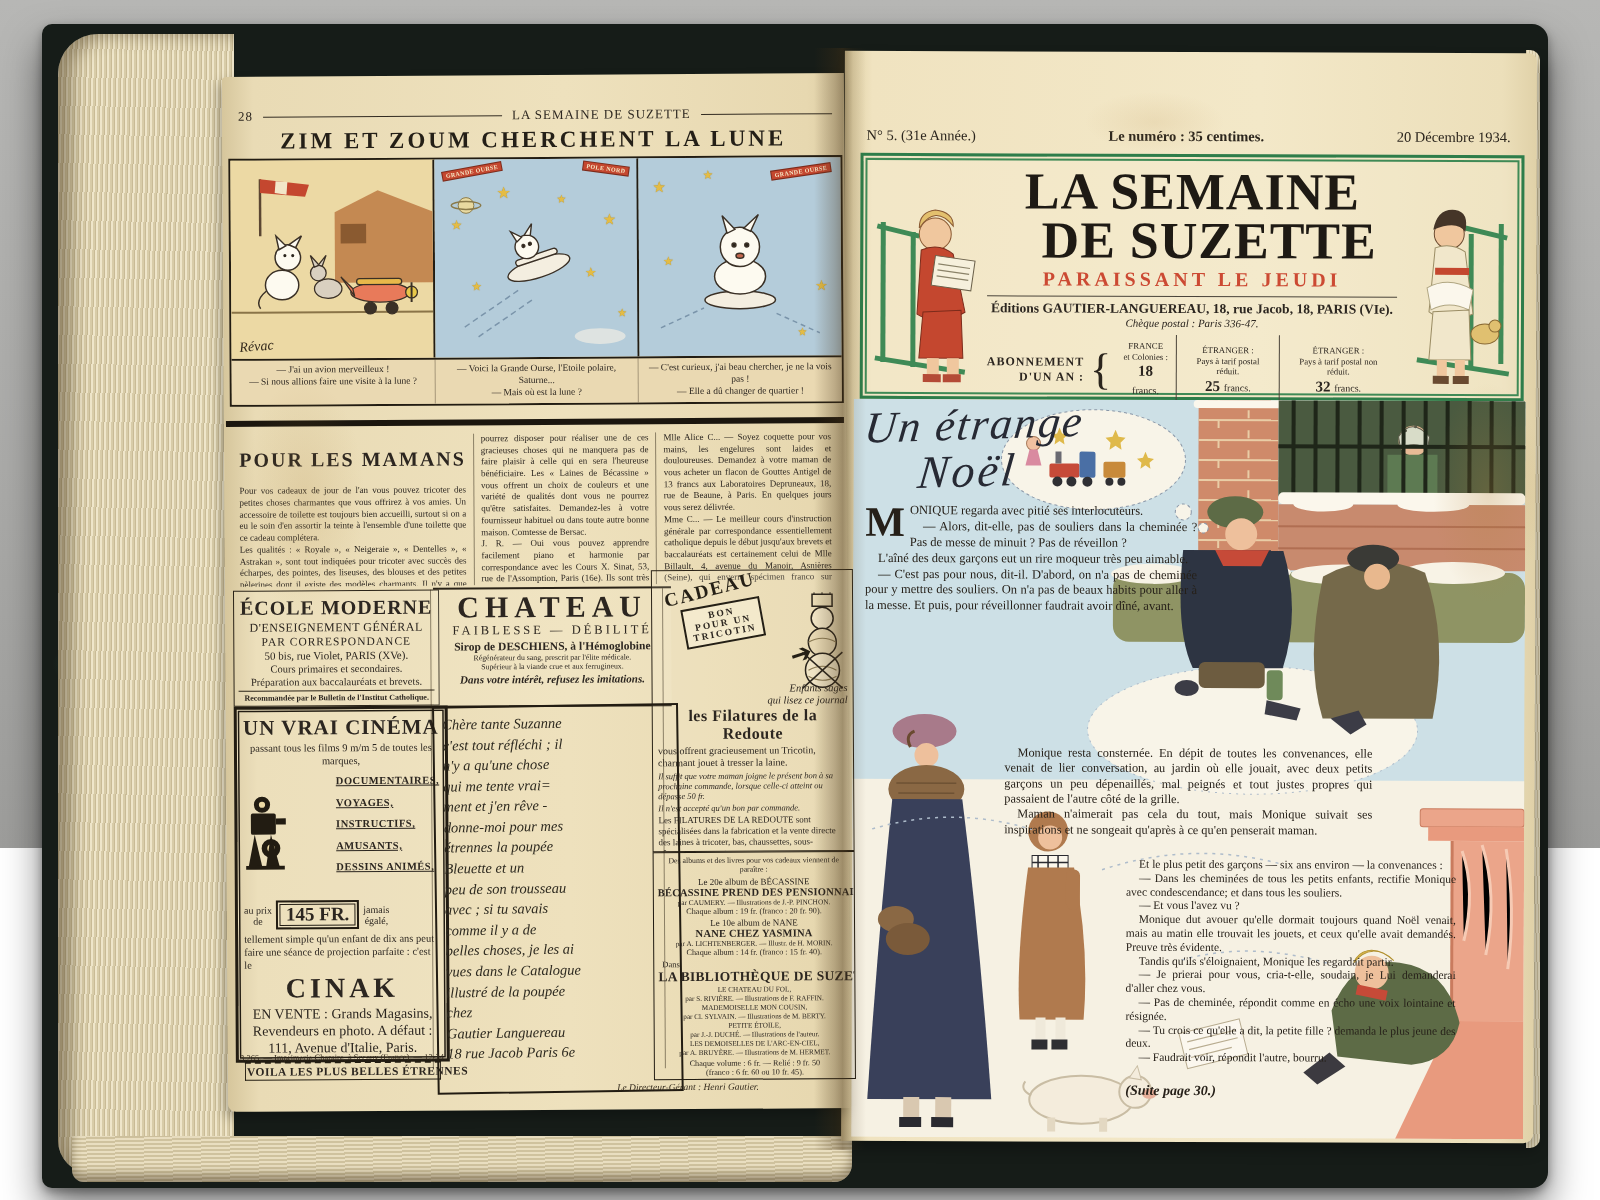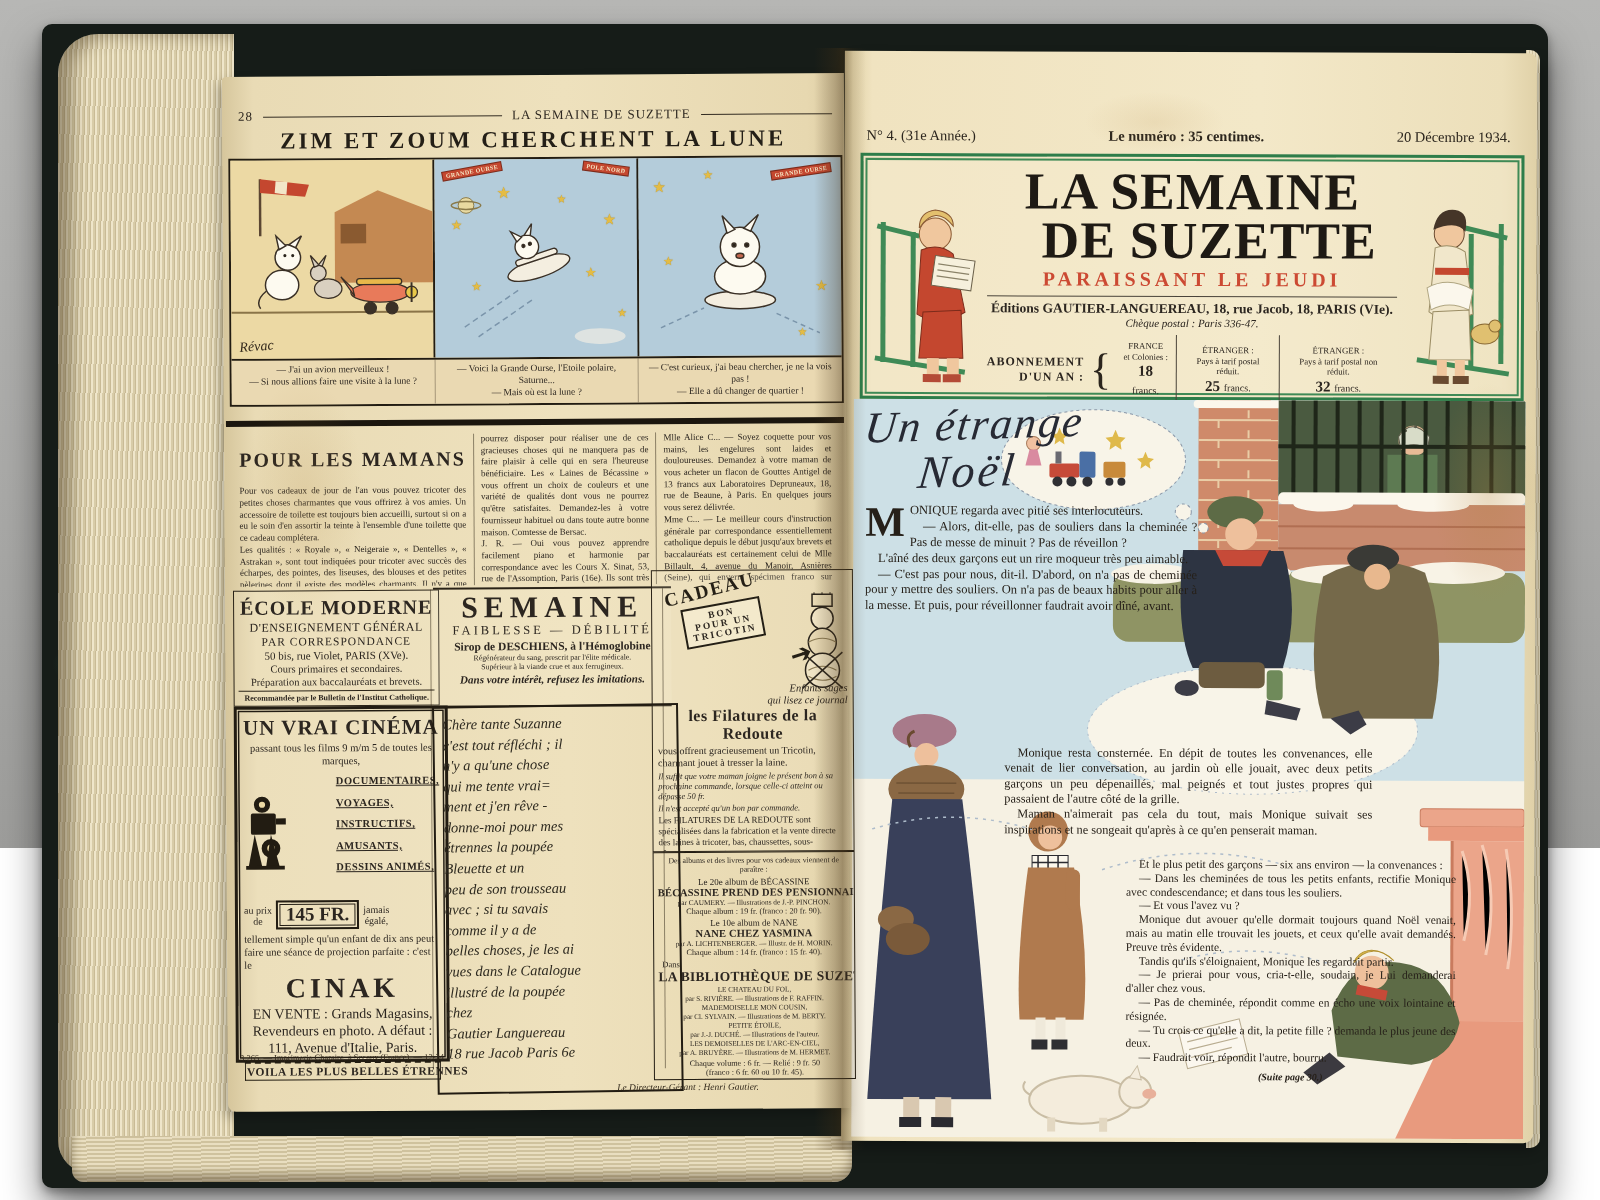--- a/index.html
+++ b/index.html
@@ -139,21 +139,21 @@
   .story-title{position:absolute;left:12px;top:0px;z-index:5;color:#272a34;transform:rotate(-2deg);}
   .story-title .t1{font-style:italic;font-size:44px;letter-spacing:2px;transform:skewX(-8deg);display:block;}
   .story-title .t2{font-style:italic;font-size:46px;letter-spacing:3px;transform:skewX(-8deg);display:block;margin:-6px 0 0 52px;}
   .st{position:absolute;z-index:5;text-align:justify;color:#262019;}
   .st p{margin:0;text-indent:13px;}
   .st p.nofirst{text-indent:0;}
   .st-first{left:12px;top:104px;width:332px;font-size:12.5px;line-height:1.27;}
   .dropcap{float:left;font-size:42px;line-height:.8;font-weight:bold;margin:3px 5px 0 0;}
   .st-mid{left:152px;top:346px;width:368px;font-size:12.3px;line-height:1.25;}
   .st-bottom{left:274px;top:458px;width:330px;font-size:11.5px;line-height:1.2;}
-  .suite{text-align:center;font-style:italic;font-weight:bold;margin-top:6px;font-size:10px;}
+  .suite{text-align:left;font-style:italic;font-weight:bold;margin-top:18px;font-size:14px;}
   .prel{white-space:pre-line;}
 </style>
 </head>
 <body>
 
 <div class="stage">
   <div class="book">
     <div class="cover"></div>
     <div class="edges-left"></div>
     <div class="edges-bottom"></div>
@@ -291,21 +291,21 @@
         <div class="t">ÉCOLE MODERNE</div>
         <div class="s1">D'ENSEIGNEMENT GÉNÉRAL</div>
         <div class="s2">PAR CORRESPONDANCE</div>
         <div class="s3">50 bis, rue Violet, PARIS (XVe).</div>
         <div class="s4">Cours primaires et secondaires.</div>
         <div class="s4">Préparation aux baccalauréats et brevets.</div>
         <div class="s5">Recommandée par le Bulletin de l'Institut Catholique.</div>
       </div>
 
       <div class="adbox anemie">
-        <div class="t">SEMAINE</div>
+        <div class="t">CHATEAU</div>
         <div class="s">FAIBLESSE — DÉBILITÉ</div>
         <div class="l1">Sirop de DESCHIENS, à l'Hémoglobine</div>
         <div class="l2">Régénérateur du sang, prescrit par l'élite médicale.
 Supérieur à la viande crue et aux ferrugineux.</div>
         <div class="l3">Dans votre intérêt, refusez les imitations.</div>
       </div>
 
       <div class="adbox redoute">
         <span class="cadeau">CADEAU</span>
         <div class="bonbox prel">BON
@@ -411,21 +411,21 @@
         <div class="bk-pub">Édit. GAUTIER-LANGUEREAU, 18, r. Jacob, Paris-6e.</div>
       </div>
 
       <div class="imprint">13.265. — Imprimerie Charaire, à Sceaux (France). — 12-34.</div>
       <div class="director">Le Directeur-Gérant : Henri Gautier.</div>
       <div class="stain" style="left:20px;top:300px;width:120px;height:240px;background:radial-gradient(closest-side,rgba(170,130,60,.16),transparent);"></div>
     </div>
 
     <div class="page right-page">
       <div class="rp-header">
-        <span>N° 4. (31e Année.)</span>
+        <span>N° 5. (31e Année.)</span>
         <span class="mid">Le numéro : 35 centimes.</span>
         <span>20 Décembre 1934.</span>
       </div>
 
       <div class="masthead">
         <div class="mh-inner">
           <div class="mh-illo">
             <svg width="118" height="226" viewBox="0 0 118 226">
               <g stroke="#3f8a56" stroke-width="5" fill="none">
                 <line x1="14" y1="60" x2="14" y2="200"></line>

